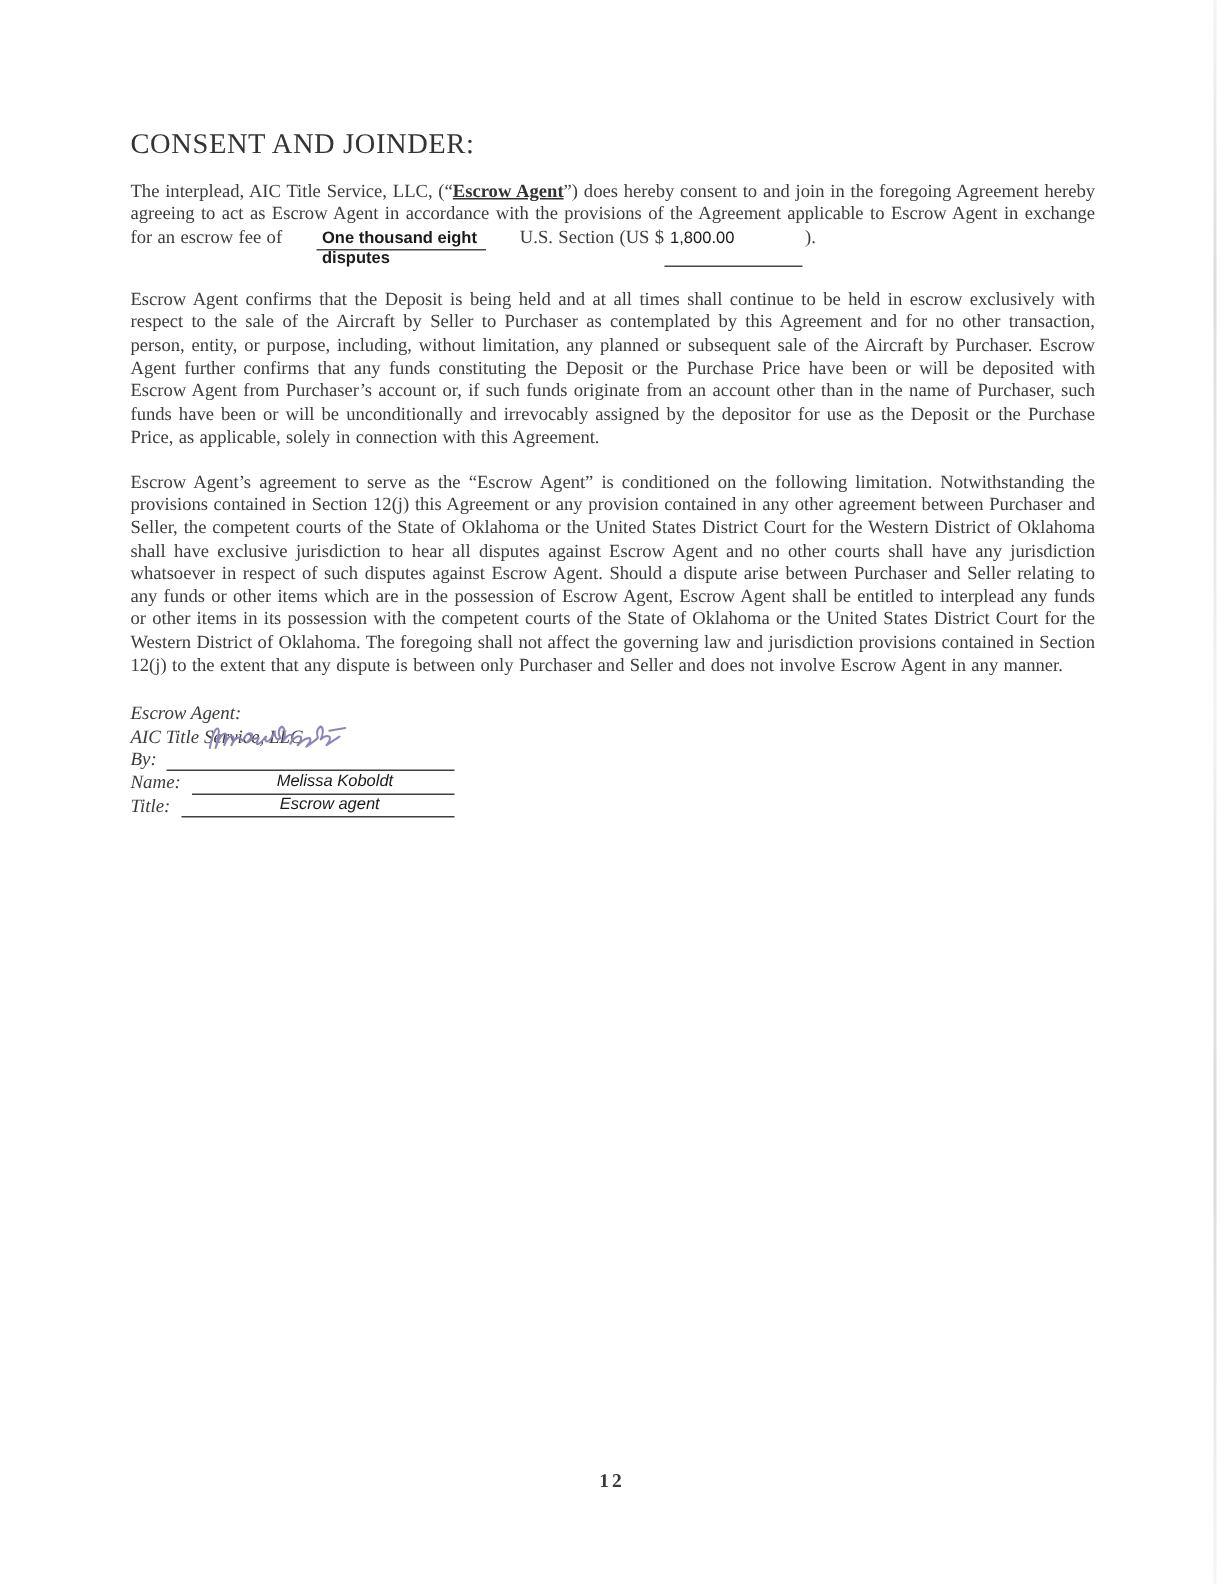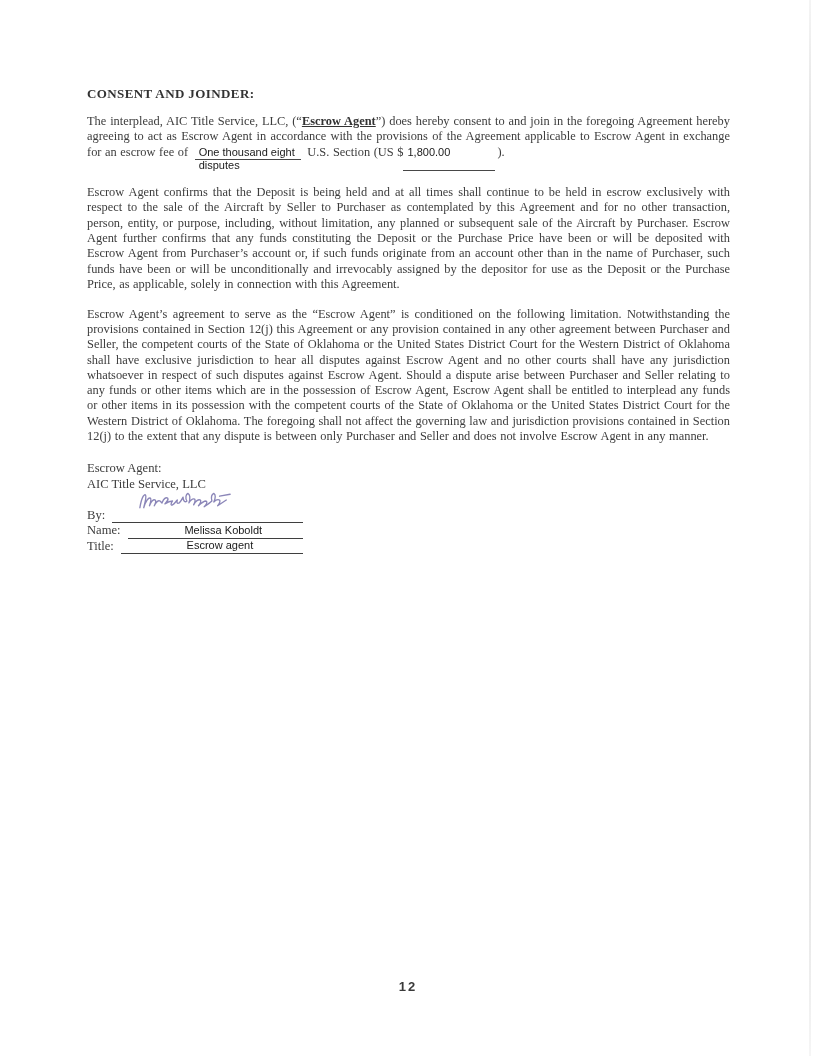--- a/index.html
+++ b/index.html
@@ -2,57 +2,57 @@
 <html><head>
 <meta charset="utf-8">
 <style>
   html,body{margin:0;padding:0;background:#ffffff;}
   .page{
     position:relative;width:816px;height:1056px;background:#ffffff;overflow:hidden;
     font-family:"Liberation Serif", serif;color:#3c3c3c;
   }
   .content{position:absolute;left:87px;top:86px;width:643px;}
   .heading{
-    font-weight:bold;font-size:13px;letter-spacing:0.4px;color:#333;
+    font-weight:normal;font-size:19px;letter-spacing:0.4px;color:#333;
     margin:0 0 12px 0;
   }
   .para{
     font-size:12.4px;line-height:15.3px;text-align:justify;
     margin:0 0 14.5px 0;word-spacing:0.5px;
   }
   .term{font-weight:bold;text-decoration:underline;color:#333;}
   
   .typed{
     font-family:"Liberation Sans", sans-serif;font-size:11px;color:#1a1a1a;
     word-spacing:normal;text-align:left;
   }
   .fill-words{
     display:inline-block;position:relative;vertical-align:baseline;
-    margin:0 3px;line-height:12px;
+    margin:0 19px;line-height:12px;font-weight:bold;
   }
   .fill-words .l1{display:block;border-bottom:1.4px solid #474747;padding:0 6px 1px 4px;}
   .fill-words .l2{position:absolute;top:13px;left:4px;white-space:nowrap;}
   .fill-amount{
     display:inline-block;vertical-align:baseline;min-width:88px;
     border-bottom:1.4px solid #474747;padding:0 0 12px 4px;line-height:12px;
     margin-right:2px;
   }
   
-  .sig-block{margin-top:17px;font-size:12.6px;line-height:15.3px;}
+  .sig-block{margin-top:17px;font-size:12.6px;line-height:15.3px;font-style:italic;}
   .sig-block .line{margin:0;}
-  .sig-rows{position:relative;width:216px;margin-top:16px;}
+  .sig-rows{position:relative;width:216px;}
   .sig-row{display:flex;align-items:flex-end;height:15.4px;}
   .sig-label{font-size:12.6px;color:#3c3c3c;white-space:nowrap;}
   .sig-line{flex:1;margin-left:7px;border-bottom:1.5px solid #3f3f3f;height:14px;}
   .sig-line .typed{display:block;line-height:13px;padding-left:16px;white-space:nowrap;text-align:center;}
   .sig-scribble{position:absolute;left:50px;top:-20px;width:96px;height:26px;}
   
   .page-number{
     position:absolute;left:0;top:979px;width:100%;text-align:center;
-    font-family:Liberation Sans, sans-serif;font-size:13px;font-weight:bold;
+    font-family:Liberation Serif, serif;font-size:13px;font-weight:bold;
     letter-spacing:2px;color:#3a3a3a;
   }
   
   .scan-line{
     position:absolute;left:809px;top:0;width:2px;height:1056px;
     background:linear-gradient(180deg, rgba(150,150,150,.10), rgba(130,130,130,.28) 18%,
       rgba(150,150,150,.12) 45%, rgba(130,130,130,.30) 72%, rgba(160,160,160,.10));
   }
 </style>
 </head>

